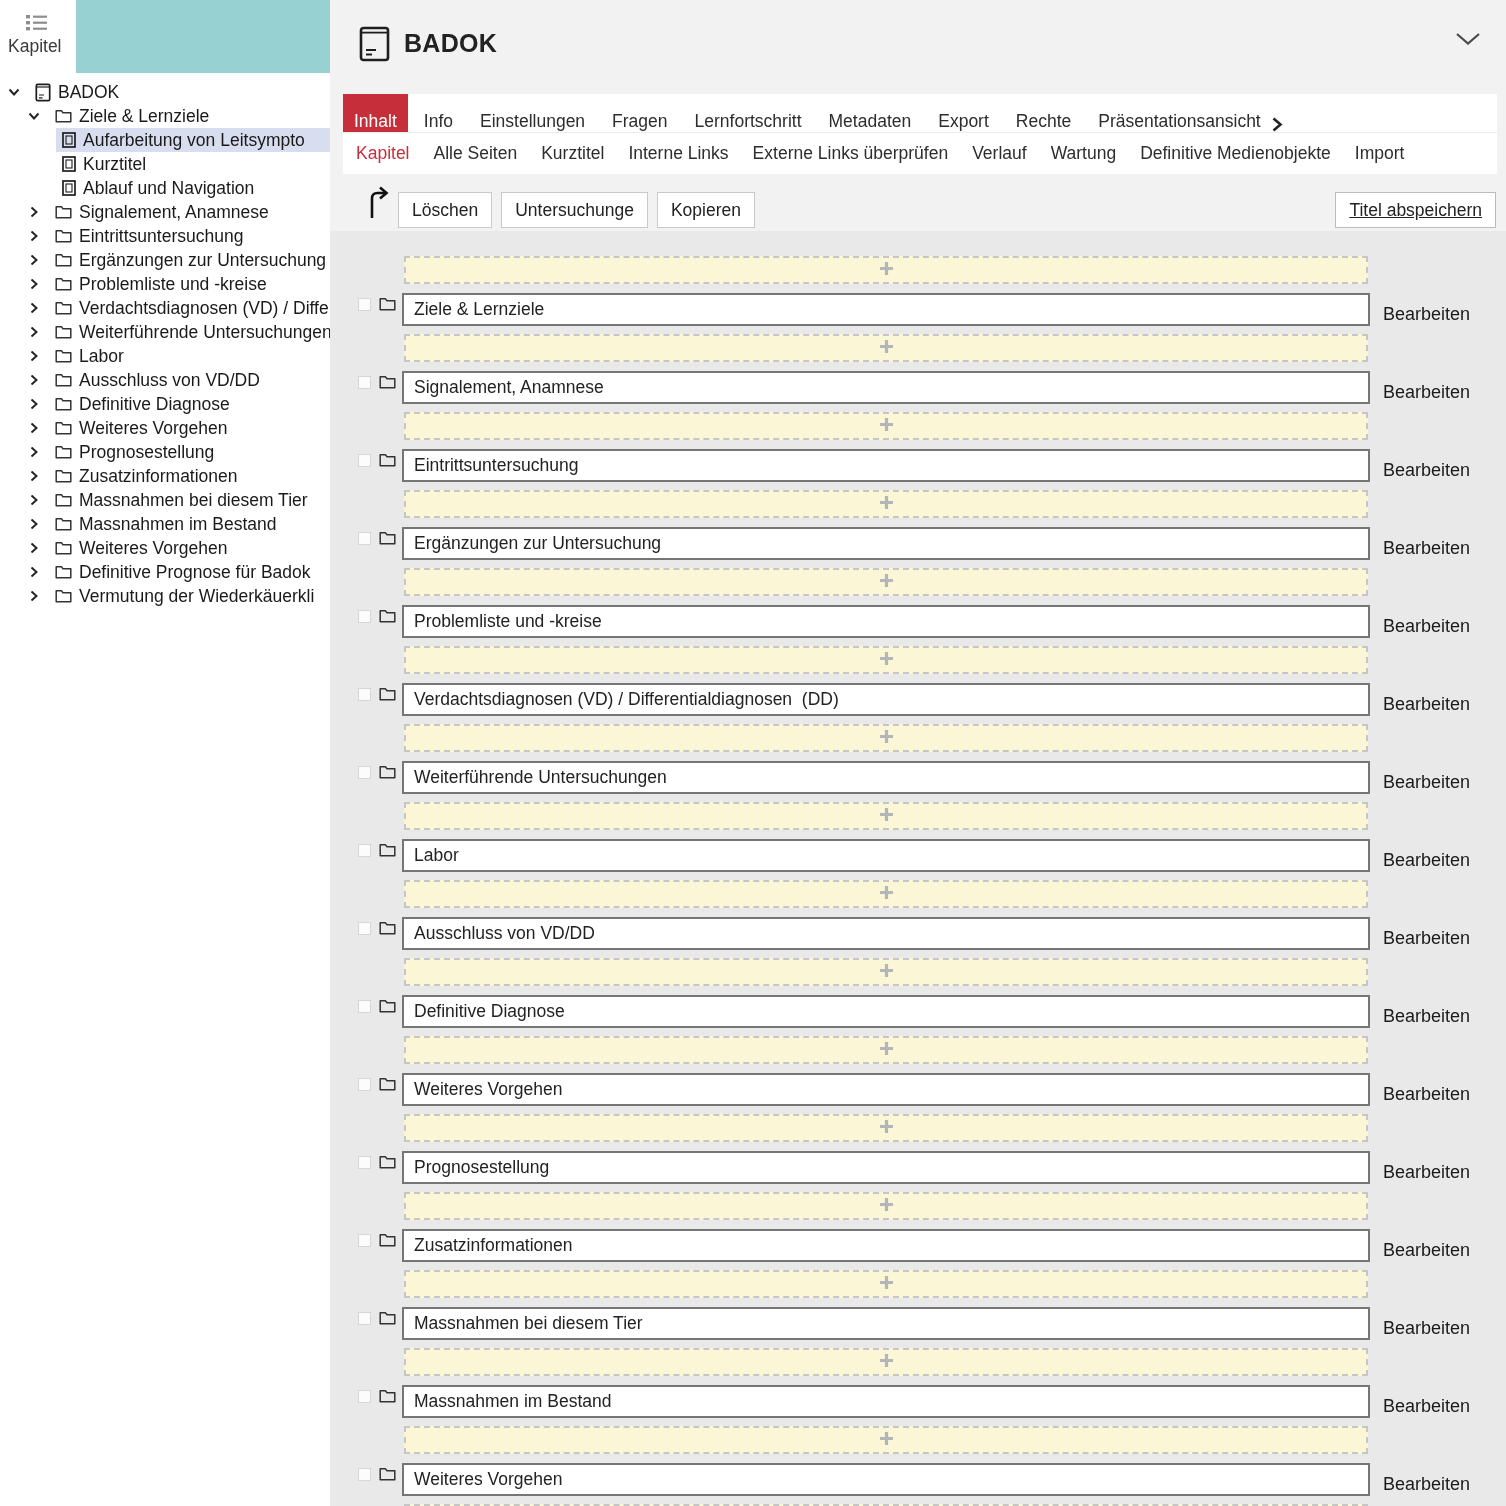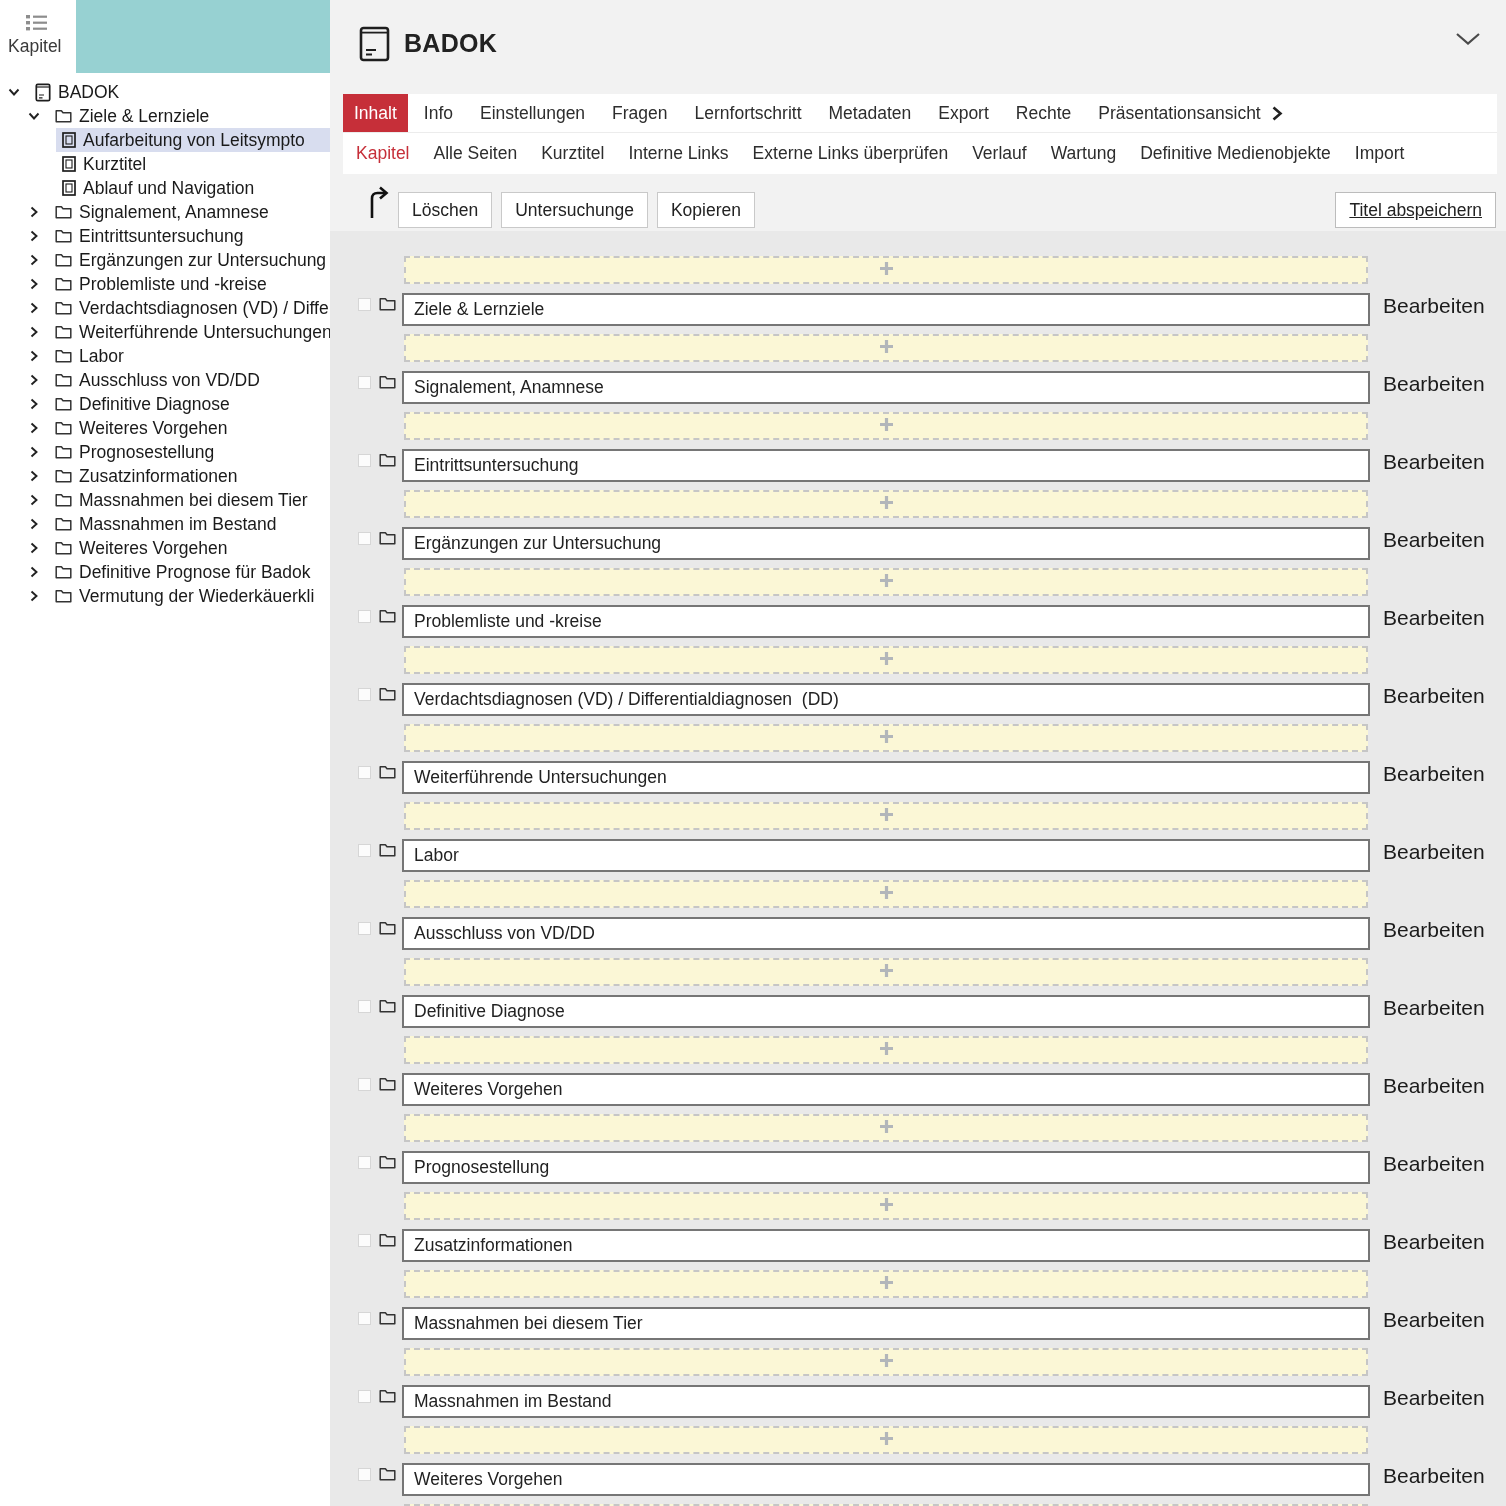--- a/index.html
+++ b/index.html
@@ -26,40 +26,40 @@
 
   
   .main { position:absolute; left:330px; top:0; width:1176px; height:1506px; background:#f2f2f2; }
   .main-header { position:relative; height:94px; background:#f2f2f2; }
   .main-header .book { position:absolute; left:28px; top:25px; }
   .main-header .page-title { position:absolute; left:74px; top:29px; font-size:25px; font-weight:700; color:#222; letter-spacing:0.3px; }
   .main-header .collapse { position:absolute; right:25px; top:32px; cursor:pointer; }
 
   .tab-band { position:relative; margin-left:13px; width:1154px; background:#fff; }
   .tabs1 { height:39px; display:flex; align-items:stretch; border-bottom:1px solid #ececec; }
-  .tabs1 .tab { display:flex; align-items:center; padding:0 11px; margin-right:5px; font-size:17.5px; color:#2d2d2d; cursor:pointer; }
+  .tabs1 .tab { display:flex; align-items:flex-end; padding:0 11px; margin-right:5px; font-size:17.5px; color:#2d2d2d; cursor:pointer; }
   .tabs1 .tab.active { background:#c62f39; color:#fff; }
   .tabs1 .tab .chev-r { margin-left:10px; display:flex; align-items:center; }
   .tabs2 { height:41px; display:flex; align-items:center; padding-left:9px; }
   .tabs2 .tab { margin-right:16px; font-size:17.5px; color:#2d2d2d; cursor:pointer; padding:0 4px; }
   .tabs2 .tab.active { color:#c62f39; }
 
   .toolbar { position:relative; height:57px; background:#f2f2f2; }
   .toolbar .move-arrow { position:absolute; left:35px; top:12px; }
   .toolbar .btn-group { position:absolute; left:68px; top:10px; display:flex; gap:9px; }
   button.ui-btn { background:#fff; border:1px solid #c9c9c9; height:36px; padding:0 13px; font-size:17.5px; color:#222; font-family:inherit; cursor:pointer;margin-top:8px; }
   .toolbar .save-btn { position:absolute; right:10px; top:10px; border-color:#bcbcbc;text-decoration:underline; }
 
   .content { position:relative; height:1275px; background:#e9e9e9; padding-top:25px; overflow:hidden; }
   .insert-bar { margin:0 0 9px 74px; width:964px; height:28px; background:#fbf7d6; border:2px dashed #c6c6c6; display:flex; align-items:center; justify-content:center; cursor:pointer; }
   .chapter-row { margin:0 0 8px 28px; display:flex; align-items:flex-start; height:33px; }
   .chapter-row .row-check { width:13px; height:13px; margin-top:5px; appearance:none; -webkit-appearance:none; background:#fcfcfc; border:1px solid #d6d6d6; cursor:pointer; }
   .chapter-row .row-folder { margin:4px 0 0 8px; }
   .chapter-row .title-input { margin-left:6px; width:968px; height:33px; border:2px solid #767676; background:#fff; font-family:inherit; font-size:17.5px; color:#222; padding:0 10px; }
-  .chapter-row .edit-link { margin-left:13px; margin-top:1px; font-size:21px; color:#1b1b1b; cursor:pointer; white-space:nowrap; }
+  .chapter-row .edit-link { margin-left:13px; margin-top:11px; font-size:18px; color:#1b1b1b; cursor:pointer; white-space:nowrap; }
 </style>
 </head>
 <body>
 
 <div class="app">
 
   <div class="sidebar">
     <div class="kapitel-tab">
       <span class="panel-icon">
         <svg width="22" height="17" viewBox="0 0 22 17">

